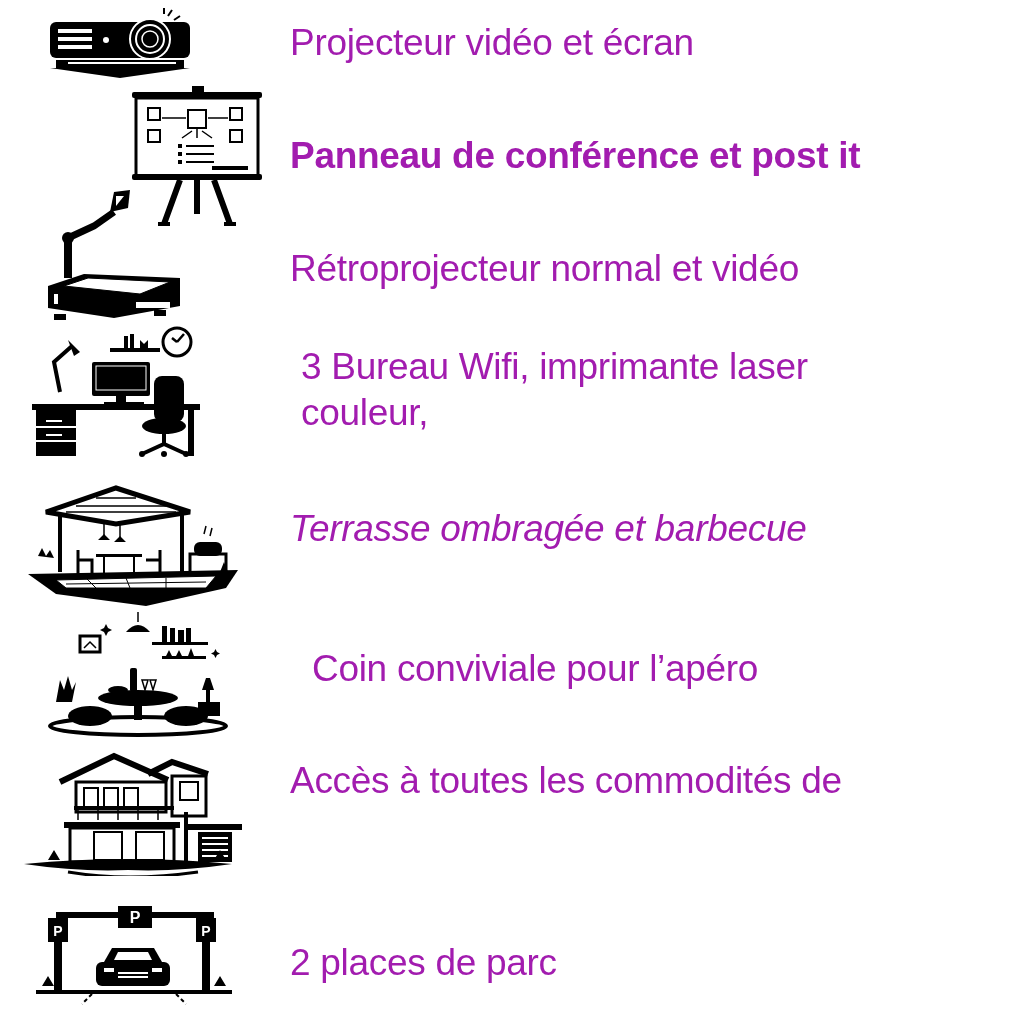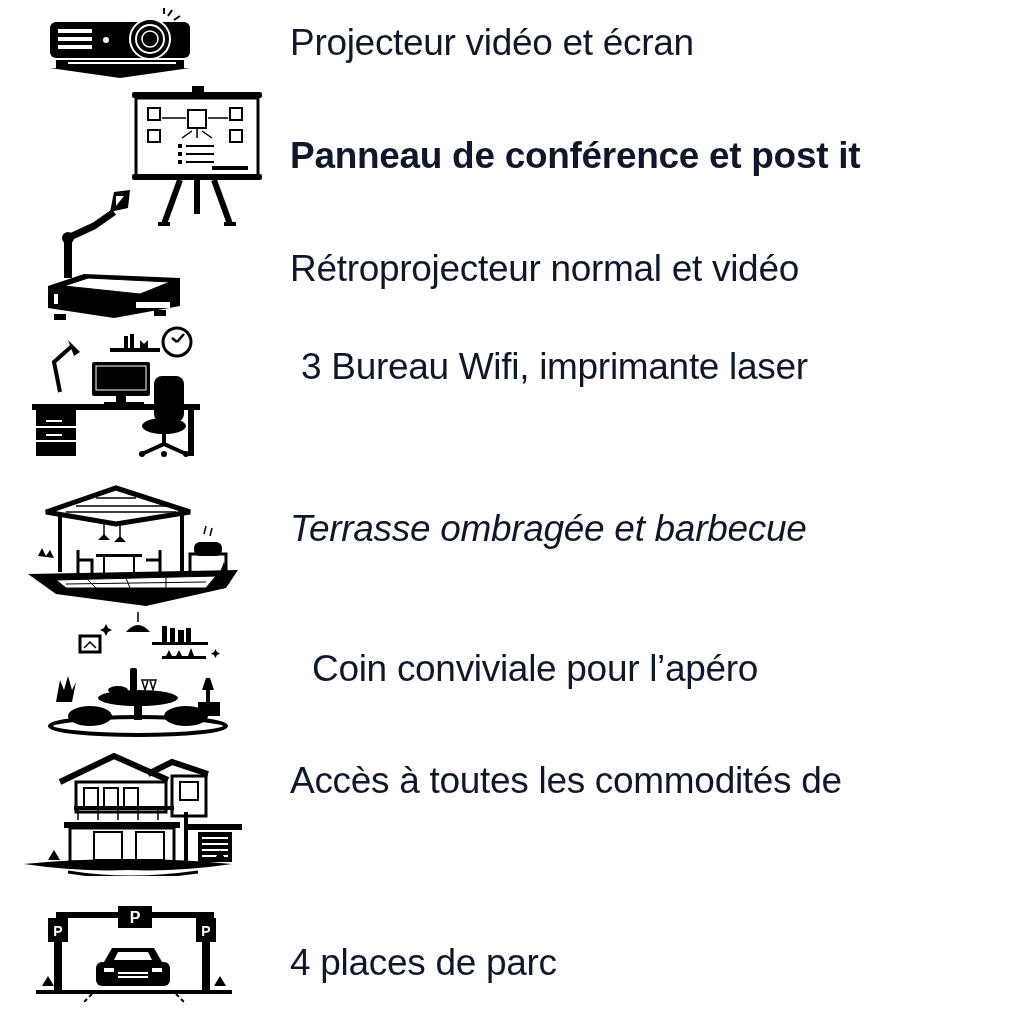--- a/index.html
+++ b/index.html
@@ -1,20 +1,20 @@
 <!DOCTYPE html>
 <html><head>
 <meta charset="utf-8">
 <style>
   html, body { margin: 0; padding: 0; background: #ffffff; }
   body { width: 1024px; height: 1016px; position: relative; overflow: hidden;
          font-family: "Liberation Sans", sans-serif; color: #000; }
   .icon { position: absolute; }
   .label { position: absolute; left: 290px; font-size: 37px; line-height: 46px;
-           letter-spacing: -0.3px; color: #0f172a; white-space: nowrap; }
+           letter-spacing: -0.3px; color: #a21caf; white-space: nowrap; }
   svg { display: block; }
 </style>
 </head>
 <body>
 
 <div class="icon" style="left:46px;top:8px;">
   <svg width="150" height="70" viewBox="0 0 150 70">
     <rect x="4" y="14" width="140" height="36" rx="6" fill="#000"></rect>
     <rect x="12" y="21" width="34" height="4" fill="#fff"></rect>
     <rect x="12" y="29" width="34" height="4" fill="#fff"></rect>
@@ -99,20 +99,21 @@
     <ellipse cx="132" cy="100" rx="22" ry="8" fill="#000"></ellipse>
     <rect x="130" y="106" width="4" height="14" fill="#000"></rect>
     <path d="M110 128 L132 118 L154 128" stroke="#000" stroke-width="4" fill="none"></path>
     <circle cx="110" cy="128" r="3" fill="#000"></circle>
       <circle cx="132" cy="128" r="3" fill="#000"></circle>
       <circle cx="154" cy="128" r="3" fill="#000"></circle>
   </svg>
 </div>
 <div class="label" style="top:344px;margin-left:11px;">
   <div>3 Bureau Wifi, imprimante laser</div>
+  <div>couleur,</div>
 </div>
 
 <div class="icon" style="left:26px;top:484px;">
   <svg width="214" height="126" viewBox="0 0 214 126">
     <path d="M20 28 L90 4 L164 28 L90 40 Z" fill="#fff" stroke="#000" stroke-width="5"></path>
     <path d="M40 28 L150 28 M50 22 L140 22 M70 14 L110 14" stroke="#000" stroke-width="1.5"></path>
     <rect x="32" y="30" width="4" height="58" fill="#000"></rect>
       <rect x="154" y="30" width="4" height="62" fill="#000"></rect>
     <path d="M78 40 L78 52 M94 40 L94 54" stroke="#000" stroke-width="1.5"></path>
     <path d="M72 56 L84 56 L78 50 Z M88 58 L100 58 L94 52 Z" fill="#000"></path>
@@ -206,13 +207,13 @@
     <rect x="64" y="56" width="74" height="24" rx="6" fill="#000"></rect>
     <rect x="72" y="62" width="10" height="4" fill="#fff"></rect>
       <rect x="120" y="62" width="10" height="4" fill="#fff"></rect>
     <rect x="86" y="66" width="30" height="2" fill="#fff"></rect>
       <rect x="86" y="70" width="30" height="2" fill="#fff"></rect>
     <rect x="4" y="84" width="196" height="4" fill="#000"></rect>
     <path d="M10 80 l6 -10 l6 10 Z M182 80 l6 -10 l6 10 Z" fill="#000"></path>
     <path d="M60 88 L50 98 M144 88 L154 98" stroke="#000" stroke-width="2" stroke-dasharray="4 3"></path>
   </svg>
 </div>
-<div class="label" style="top:940px;">4 places de parc</div>
+<div class="label" style="top:940px;">2 places de parc</div>
 
 </body></html>

